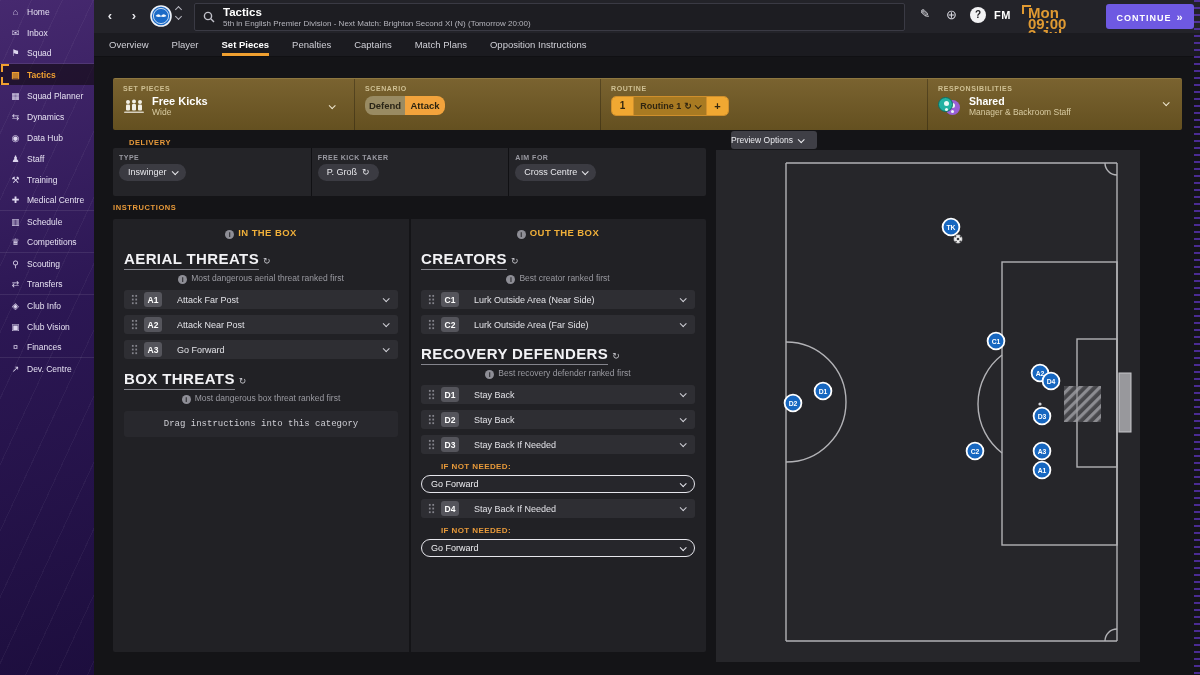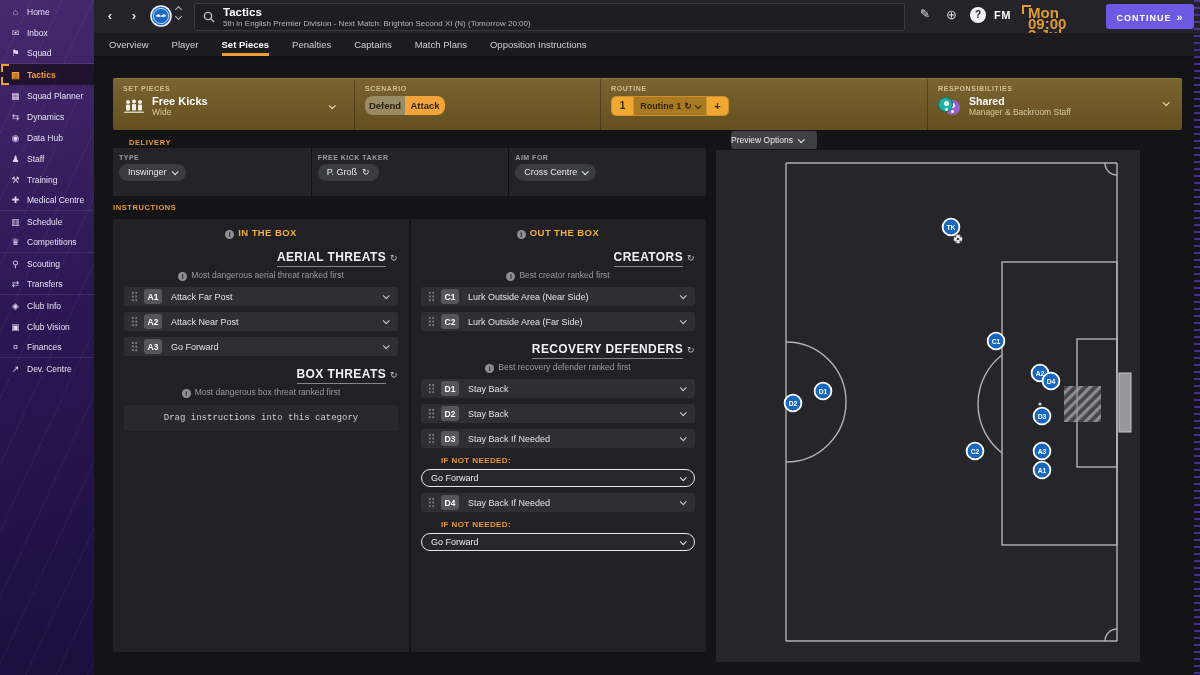--- a/index.html
+++ b/index.html
@@ -103,32 +103,32 @@
   .gray-minilabel { font-size:7px; font-weight:bold; letter-spacing:.5px; color:#9a9aa2; }
   .pill { display:inline-flex; align-items:center; gap:5px; height:17px; background:#3b3b42;
     border-radius:9px; padding:0 9px; font-size:9px; color:#e8e8ec; cursor:pointer; }
 
   
   #instr-panel { position:absolute; left:19px; top:162px; width:593px; height:433px; background:#212125; border-radius:2px; }
   #instr-divider { position:absolute; left:296px; top:0; width:2px; height:433px; background:#141417; }
   .col { position:absolute; top:0; width:274px; }
   #col-left { left:11px; } #col-right { left:308px; }
   .col-title { margin-top:8px; text-align:center; font-size:9.5px; font-weight:bold; letter-spacing:.4px; color:#f0b03a; }
-  .sec-head { margin-top:11px; text-align:right; font-size:12px; font-weight:bold; letter-spacing:.4px; color:#f2f2f5; }
+  .sec-head { margin-top:11px; text-align:left; font-size:15px; font-weight:bold; letter-spacing:.4px; color:#f2f2f5; }
   .sec-head .ul { border-bottom:1px solid #84848c; padding-bottom:2px; }
   .sec-head .loop { color:#c6c6cc; margin-left:4px; font-weight:normal; }
   .hint { margin-top:6px; text-align:center; font-size:8.5px; color:#9a9aa1; }
   .info { display:inline-block; width:9px; height:9px; border-radius:50%; background:#8e8e96; color:#212125;
     font-size:7px; font-weight:bold; text-align:center; line-height:9px; font-style:normal; margin-right:4px; vertical-align:-1px; }
   .irow { display:flex; align-items:center; height:19px; margin-top:6px; background:#2e2e33; border-radius:3px; cursor:pointer; }
   .drag { width:7px; height:11px; margin:0 6px 0 7px; flex:0 0 7px;
     background-image:radial-gradient(circle,#84848c 1px,transparent 1.3px); background-size:3.5px 3.7px; }
   .badge { min-width:18px; height:15px; border-radius:3px; background:#55555c; color:#fff; font-size:8.5px; font-weight:bold;
     display:flex; align-items:center; justify-content:center; }
-  .irow-text { margin-left:9px; font-size:9px; color:#e2e2e7; }
+  .irow-text { margin-left:15px; font-size:9px; color:#e2e2e7; }
   .irow .chv { margin-left:auto; margin-right:10px; color:#cfcfd6; }
   #dropzone { margin-top:7px; height:26px; background:#28282d; border-radius:3px; display:flex; align-items:center; justify-content:center;
     font-size:9px; color:#cfcfd5;font-family:Liberation Mono, monospace; }
   .ifn-label { margin:8px 0 0 20px; font-size:8px; font-weight:bold; letter-spacing:.4px; color:#e89a3a; }
   .ifn-select { display:flex; align-items:center; height:18px; margin-top:4px; border:1.2px solid #e6e6ec; border-radius:9px;
     padding:0 9px; font-size:9px; color:#efeff2; cursor:pointer; background:#26262b; }
   .ifn-select .chv { margin-left:auto; color:#e6e6ec; }
 
   
   #pitch-svg { position:absolute; left:616px; top:88px; }

